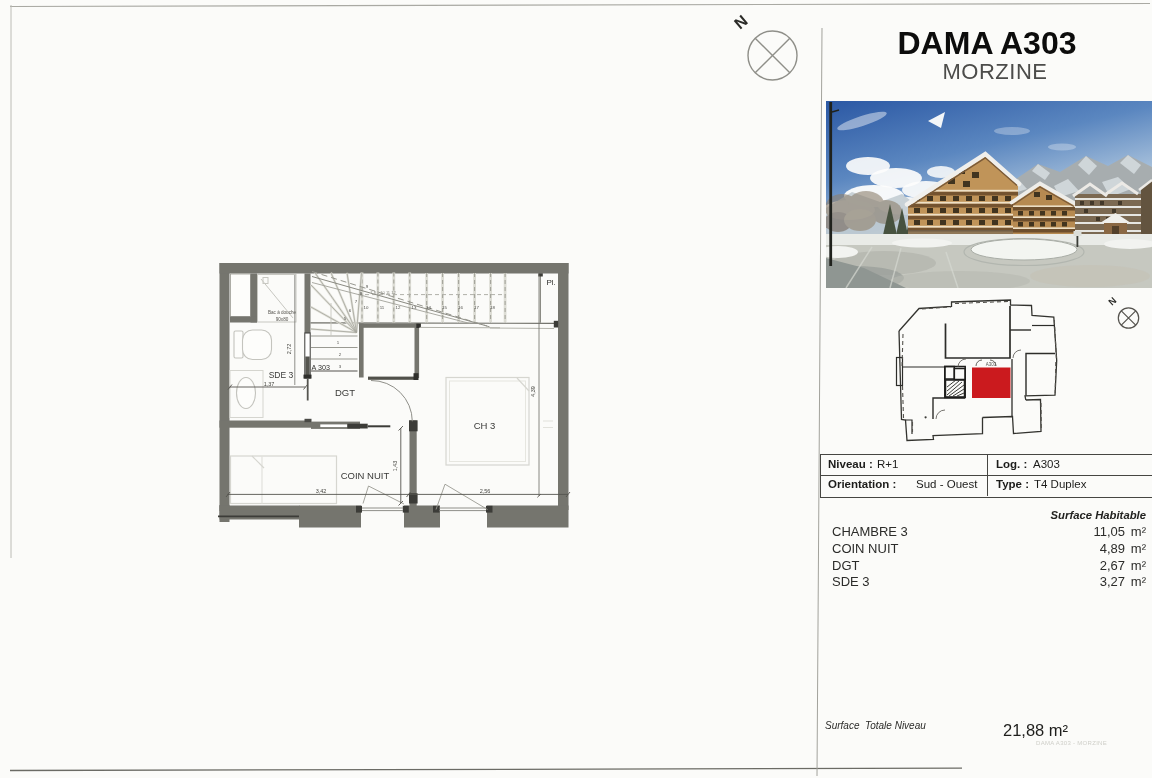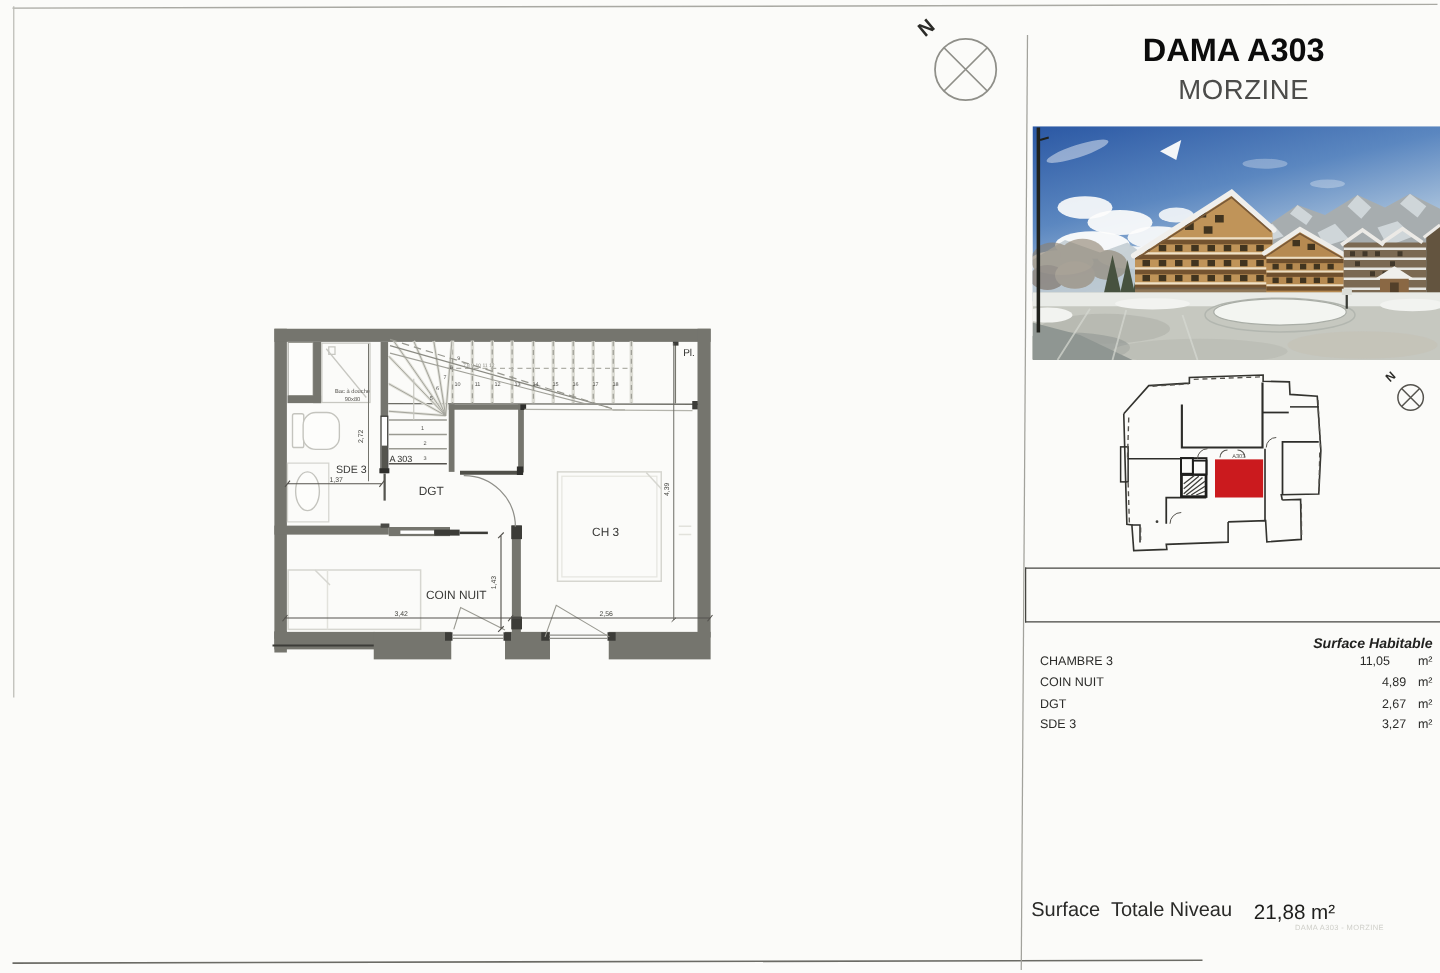--- a/index.html
+++ b/index.html
@@ -540,34 +540,48 @@
     <circle cx="925.6" cy="417.3" r="1.1" fill="#3c3c38"></circle>
 
     <g id="mini-compass">
       <circle cx="1128.5" cy="318" r="10.2" fill="none" stroke="#55534e" stroke-width="1.2"></circle>
       <path d="M1121.3,310.8 L1135.7,325.2 M1135.7,310.8 L1121.3,325.2" stroke="#55534e" stroke-width="1.2"></path>
       <text x="1112" y="306" font-size="9.5" font-weight="bold" fill="#2b2b28" transform="rotate(-42 1112 306)">N</text>
     </g>
   </g>
 </svg>
 
-<div class="abs" style="left:822px;top:25px;width:330px;text-align:center;font-size:26px;font-weight:bold;color:#0c0c0c;">DAMA A303</div>
+<div class="abs" style="left:822px;top:25px;width:330px;text-align:center;font-size:32px;font-weight:bold;color:#0c0c0c;">DAMA A303</div>
 
 <div class="abs" style="left:830px;top:59px;width:330px;text-align:center;font-size:22px;color:#4c4c4a;letter-spacing:0.5px;">MORZINE</div>
 
 <div class="abs" style="left:820px;top:453.5px;width:332px;height:42px;border-top:1.6px solid #464642;border-bottom:1.6px solid #464642;border-left:1.4px solid #464642;font-size:11.5px;color:#1c1c1a;">
 
-
+  <div style="position:absolute;left:0;top:0;width:100%;height:20.5px;border-bottom:1.4px solid #464642;">
+    <span style="position:absolute;left:7px;top:3px;font-weight:bold;">Niveau :</span>
+    <span style="position:absolute;left:56px;top:3px;">R+1</span>
+    <span style="position:absolute;left:166px;top:0;width:1.4px;height:20.5px;background:#464642;"></span>
+    <span style="position:absolute;left:175px;top:3px;font-weight:bold;">Log. :</span>
+    <span style="position:absolute;left:212px;top:3px;">A303</span>
+  </div>
+
+  <div style="position:absolute;left:0;top:21.9px;width:100%;height:19.5px;">
+    <span style="position:absolute;left:7px;top:2px;font-weight:bold;">Orientation :</span>
+    <span style="position:absolute;left:95px;top:2px;">Sud - Ouest</span>
+    <span style="position:absolute;left:166px;top:0;width:1.4px;height:19.5px;background:#464642;"></span>
+    <span style="position:absolute;left:175px;top:2px;font-weight:bold;">Type :</span>
+    <span style="position:absolute;left:213px;top:2px;">T4 Duplex</span>
+  </div>
 </div>
 
 <div class="abs" style="left:822px;top:509px;width:324px;text-align:right;font-size:11.3px;font-weight:bold;color:#222220;font-style:italic;">Surface Habitable</div>
 
-<div class="abs" style="left:832px;top:524px;width:314px;font-size:10px;color:#2c2c2a;">
-  <div style="position:relative;height:16.8px;"><span>CHAMBRE 3</span><span style="position:absolute;right:34px;">11,05</span><span style="position:absolute;right:0px;">m²</span></div>
+<div class="abs" style="left:832px;top:524px;width:314px;font-size:13px;color:#2c2c2a;">
+  <div style="position:relative;height:16.8px;"><span>CHAMBRE 3</span><span style="position:absolute;right:21px;">11,05</span><span style="position:absolute;right:0px;">m²</span></div>
   <div style="position:relative;height:16.8px;"><span>COIN NUIT</span><span style="position:absolute;right:21px;margin-left:28px;">4,89</span><span style="position:absolute;right:0px;">m²</span></div>
   <div style="position:relative;height:16.8px;"><span>DGT</span><span style="position:absolute;right:21px;">2,67</span><span style="position:absolute;right:0px;">m²</span></div>
   <div style="position:relative;height:16.8px;"><span>SDE 3</span><span style="position:absolute;right:21px;margin-left:28px;">3,27</span><span style="position:absolute;right:0px;">m²</span></div>
 </div>
 
 <div class="abs" style="left:1036px;top:740px;font-size:6px;color:#cfcfc9;letter-spacing:0.3px;white-space:nowrap;">DAMA A303 - MORZINE</div>
 
-<div class="abs" style="left:825px;top:720px;font-size:16px;color:#2a2a28;">Surface&nbsp; Totale Niveau</div>
+<div class="abs" style="left:825px;top:720px;font-size:10px;color:#2a2a28;font-style:italic;">Surface&nbsp; Totale Niveau</div>
 <div class="abs" style="left:1003px;top:721px;font-size:16.5px;color:#1e1e1c;">21,88 m²</div>
 
 </body></html>

